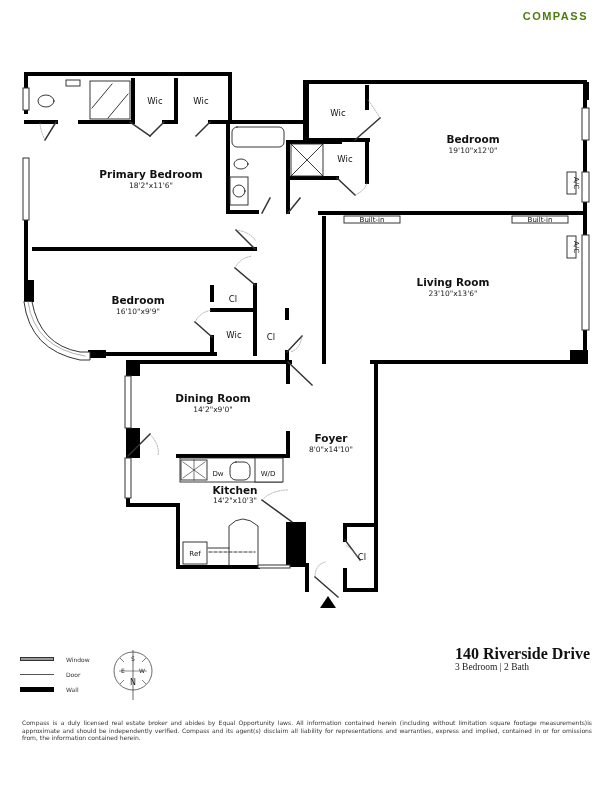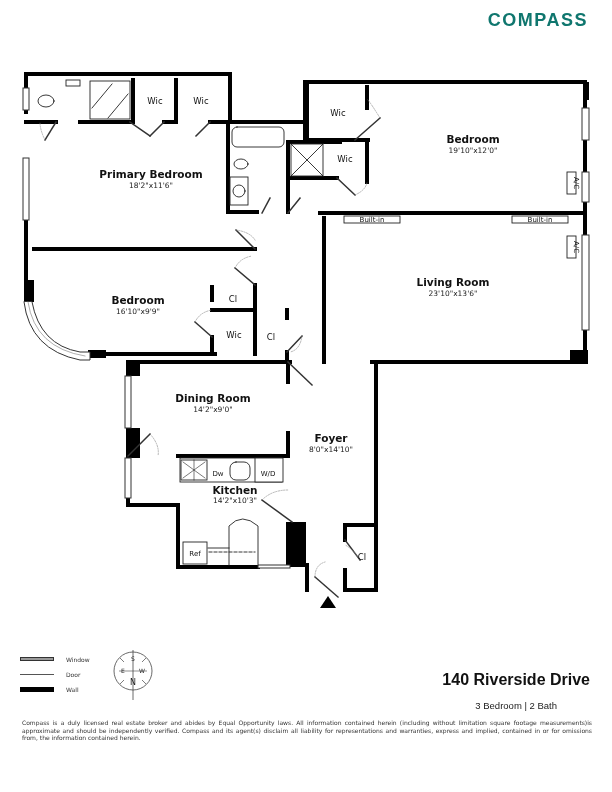--- a/index.html
+++ b/index.html
@@ -1,33 +1,33 @@
 <!DOCTYPE html>
 <html><head>
 <meta charset="utf-8">
 <style>
   html, body { margin:0; padding:0; background:#fff; }
   body { width:612px; height:792px; position:relative; overflow:hidden; font-family:"DejaVu Sans", sans-serif; color:#111; }
-  .logo { position:absolute; top:10px; right:24px; font-family:"Liberation Sans", sans-serif; font-weight:bold; font-size:18px; letter-spacing:1.5px; color:#0f766e; }
+  .logo { position:absolute; top:10px; right:24px; font-family:"Liberation Sans", sans-serif; font-weight:bold; font-size:11px; letter-spacing:1.5px; color:#4d7c0f; }
   .plan { position:absolute; left:0; top:0; width:612px; height:792px; }
   .room-label { font-family:"DejaVu Sans", sans-serif; font-size:10.5px; font-weight:bold; fill:#111; text-anchor:middle; }
   .room-dim { font-family:"DejaVu Sans", sans-serif; font-size:7.5px; fill:#222; text-anchor:middle; }
   .small-label { font-family:"DejaVu Sans", sans-serif; font-size:8.5px; fill:#111; text-anchor:middle; }
   .tiny-label { font-family:"DejaVu Sans", sans-serif; font-size:7px; fill:#111; text-anchor:middle; }
   .legend { position:absolute; left:20px; top:652px; width:120px; }
   .legend-row { display:flex; align-items:center; height:14px; margin-bottom:1px; }
   .legend-swatch { width:34px; height:4px; margin-right:12px; box-sizing:border-box; }
   .sw-window { border:1px solid #333; background:#999; height:4px; }
   .sw-door { border-top:1px solid #555; height:1px; }
   .sw-wall { background:#000; height:5px; }
   .legend-text { font-size:6px; color:#333; font-family:"DejaVu Sans", sans-serif; }
   .compass { position:absolute; left:108px; top:646px; }
-  .address { position:absolute; right:22px; top:671px; text-align:center; font-family:Liberation Sans, sans-serif; }
+  .address { position:absolute; right:22px; top:645px; text-align:left; font-family:Liberation Serif, serif; }
   .address .l1, .address .l2 { font-size:16px; font-weight:bold; line-height:17px; color:#111; }
-  .address .l3 { font-size:9.5px; margin-top:12px; color:#222; }
+  .address .l3 { font-size:9.5px; margin-top:0; color:#222; }
   .disclaimer { position:absolute; left:22px; top:719px; width:570px; font-size:6px; line-height:7.5px; color:#333; text-align:justify; font-family:"DejaVu Sans", sans-serif; }
 </style>
 </head>
 <body>
 
 <div class="logo">COMPASS</div>
 
 <svg class="plan" viewBox="0 0 612 792" xmlns="http://www.w3.org/2000/svg">
   <g fill="none" stroke="#000" stroke-linecap="square">
 

